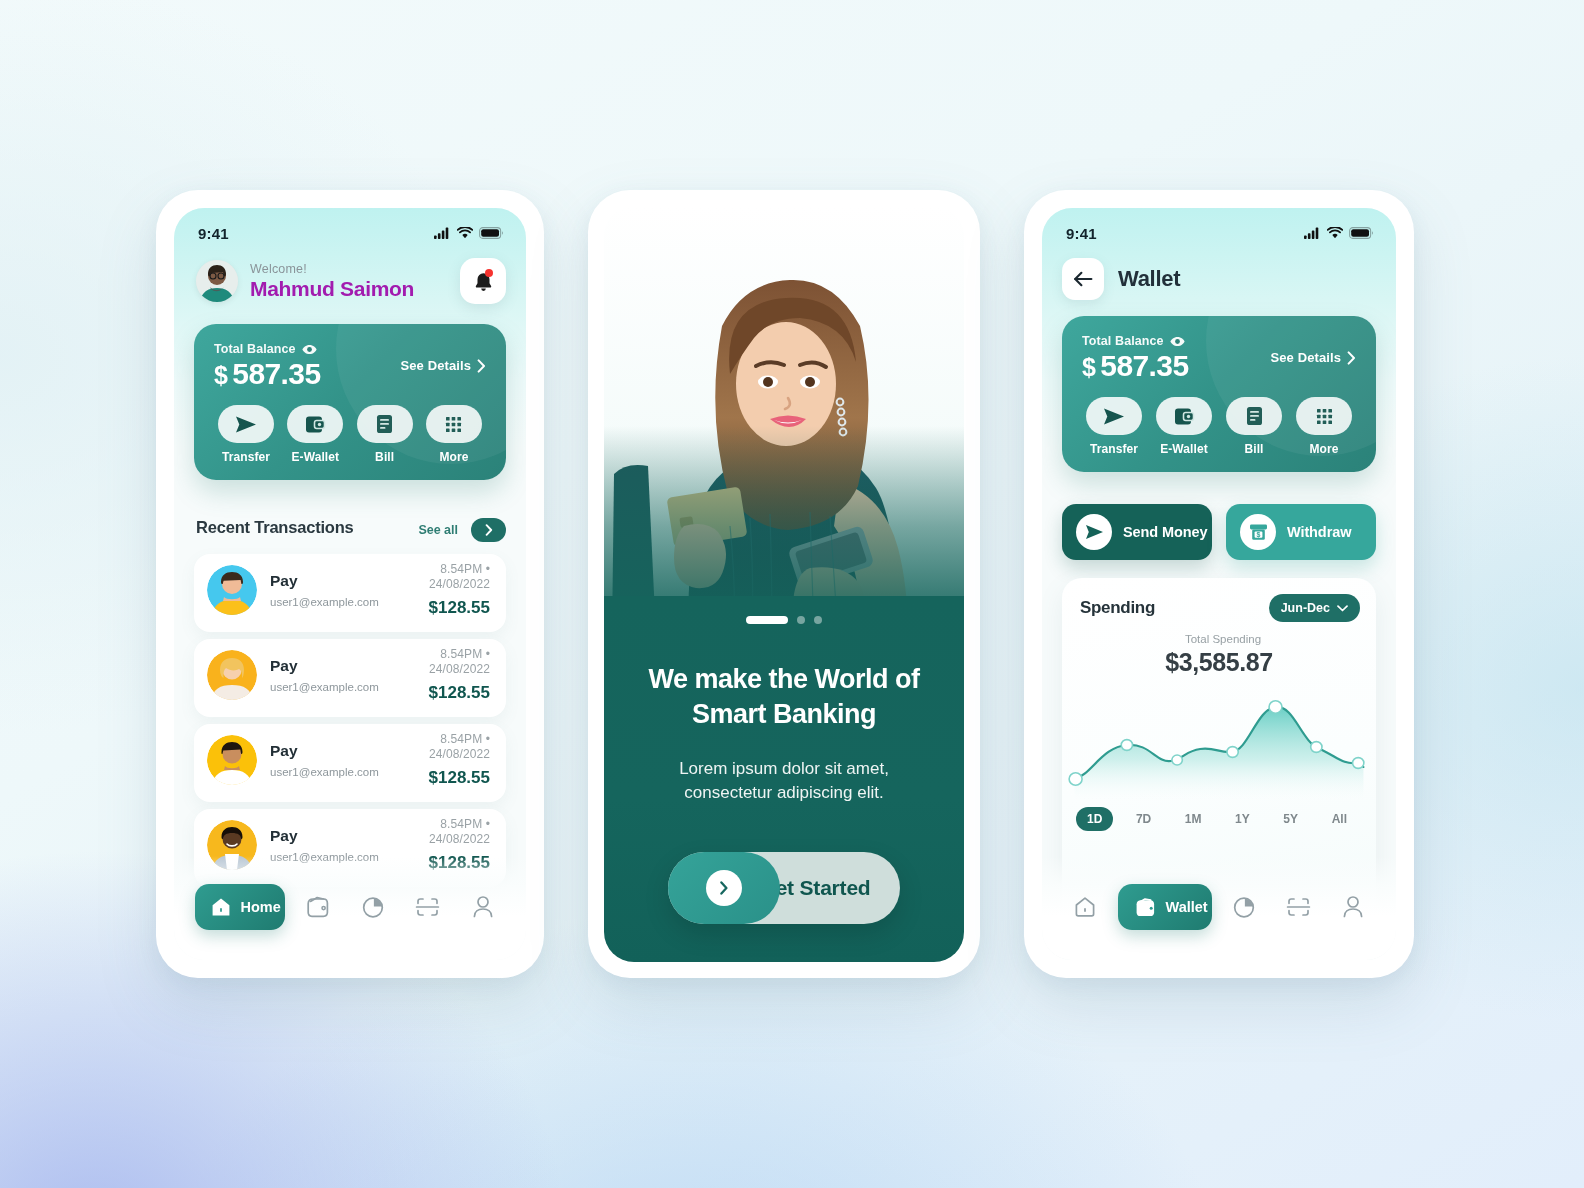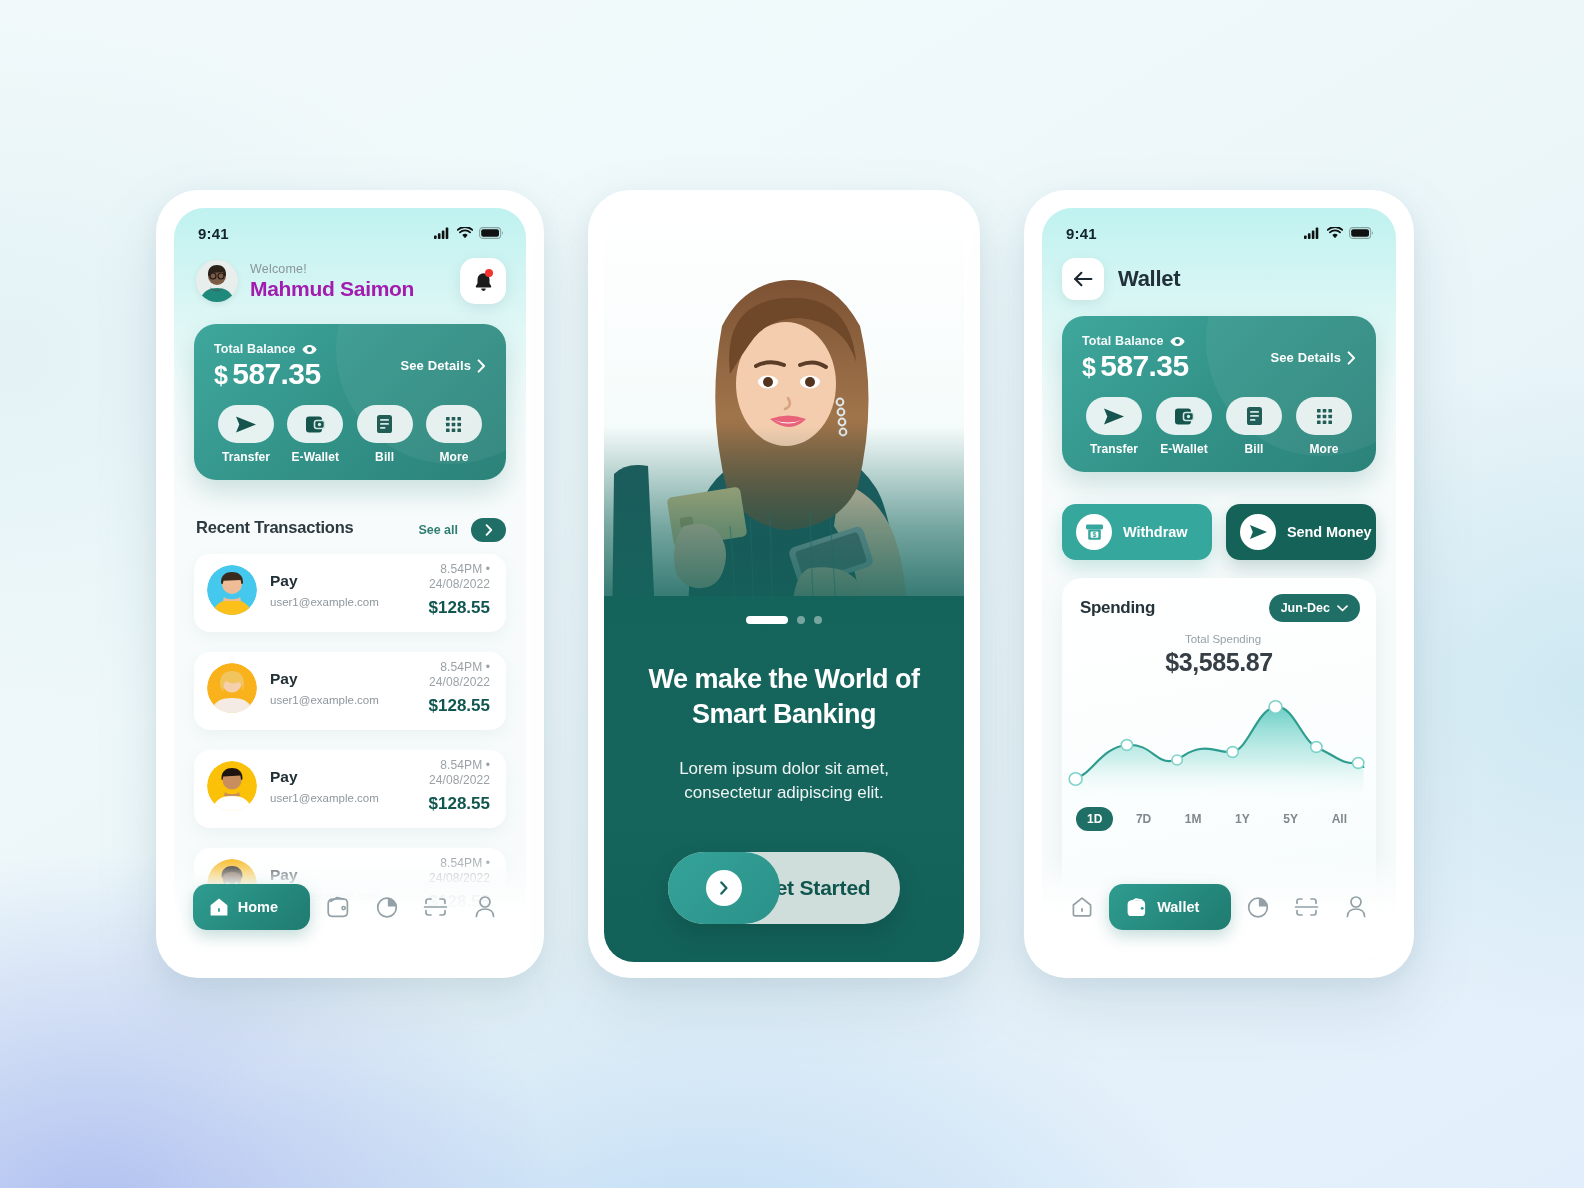--- a/index.html
+++ b/index.html
@@ -120,21 +120,21 @@
   .see-all { font-size: 12.5px; font-weight: 600; color: #2f7d73; cursor: pointer; }
   .arrow-btn {
     width: 35px; height: 24px; border-radius: 14px; background: #1f6f66;
     display: flex; align-items: center; justify-content: center; cursor: pointer; border: none;
   }
 
   .tx-list { position: absolute; left: 20px; right: 20px; }
   .tx-row {
     background: #fff; border-radius: 16px; height: 78px;
     display: flex; align-items: center; padding: 0 16px 6px 13px;
-    margin-bottom: 20px;
+    margin-bottom: 7px;
     box-shadow: 0 6px 16px rgba(95,130,140,.075);
   }
   .tx-av { width: 50px; height: 50px; border-radius: 50%; flex: 0 0 50px; overflow: hidden; }
   .tx-mid { flex: 1; margin-left: 13px; line-height: 1.25; }
   .tx-name { font-size: 15.5px; font-weight: 800; color: #222f36; }
   .tx-mail { font-size: 11.5px; color: #8e979c; margin-top: 4px; }
   .tx-right { text-align: right; line-height: 1.25; }
   .tx-date { font-size: 12px; color: #9aa2a6; letter-spacing: .1px; }
   .tx-amt { font-size: 17px; font-weight: 800; color: #10564f; margin-top: 5px; }
 
@@ -147,21 +147,21 @@
   .bottomnav {
     position: absolute; left: 0; right: 0; bottom: 0; height: 88px;
     display: flex; align-items: center; justify-content: space-around;
     padding: 0 16px 18px 16px;
   }
   .nav-item {
     display: flex; align-items: center; justify-content: center; cursor: pointer;
     width: 44px; height: 44px;
   }
   .nav-item.active {
-    width: auto; gap: 9px; padding: 0 32px 0 16px; height: 46px;
+    width: auto; gap: 9px; padding: 0 4px 0 16px; height: 46px;
     border-radius: 14px;
     background: linear-gradient(135deg, #2f9c90 0%, #1f7b70 100%);
     box-shadow: 0 6px 16px rgba(40,130,120,.28);
   }
   .nav-item.active .nav-label { color: #fff; font-size: 14.5px; font-weight: 700; }
 
   
   .ob-hero { position: absolute; left: 0; right: 0; top: 0; height: 430px; background: #fff; overflow: hidden; }
   .ob-hero-veil {
     position: absolute; left: 0; right: 0; bottom: 0; height: 210px;
@@ -727,38 +727,38 @@
                     </g>
                   </svg>
                 </div>
                 <div class="cap">More</div>
               </div>
             </div>
           </div>
         </div>
 
         <div class="quick-row" style="top:296px;">
+          <button class="quick-btn dark">
+            <span class="quick-ico">
+              <svg width="19" height="16" viewBox="0 0 19 16">
+                <path d="M1 1 L18 8 L1 15 L3.8 8 Z" fill="#156258"></path>
+              </svg>
+            </span>
+            <span>Send Money</span>
+          </button>
           <button class="quick-btn light">
             <span class="quick-ico">
               <svg width="21" height="20" viewBox="0 0 21 20">
                 <rect x="2" y="2.4" width="17" height="5" rx="1.4" fill="#36a79c"></rect>
                 <rect x="4.2" y="7.4" width="12.6" height="10.4" rx="1.4" fill="#36a79c"></rect>
                 <rect x="6.6" y="9.4" width="7.8" height="6.4" rx="1.1" fill="#ffffff"></rect>
                 <text x="10.5" y="14.9" font-size="7" font-weight="700" fill="#36a79c" text-anchor="middle" font-family="Liberation Sans, sans-serif">$</text>
               </svg>
             </span>
             <span>Withdraw</span>
-          </button>
-          <button class="quick-btn dark">
-            <span class="quick-ico">
-              <svg width="19" height="16" viewBox="0 0 19 16">
-                <path d="M1 1 L18 8 L1 15 L3.8 8 Z" fill="#156258"></path>
-              </svg>
-            </span>
-            <span>Send Money</span>
           </button>
         </div>
 
         <div class="spend-card" style="top:370px; bottom:-8px;">
           <div class="sp-head">
             <span class="sp-title">Spending</span>
             <button class="sp-select">
               <span>Jun-Dec</span>
               <svg width="11" height="7" viewBox="0 0 11 7">
                 <path d="M1 1.2 L5.5 5.5 L10 1.2" stroke="#fff" stroke-width="1.7" fill="none" stroke-linecap="round" stroke-linejoin="round"></path>

